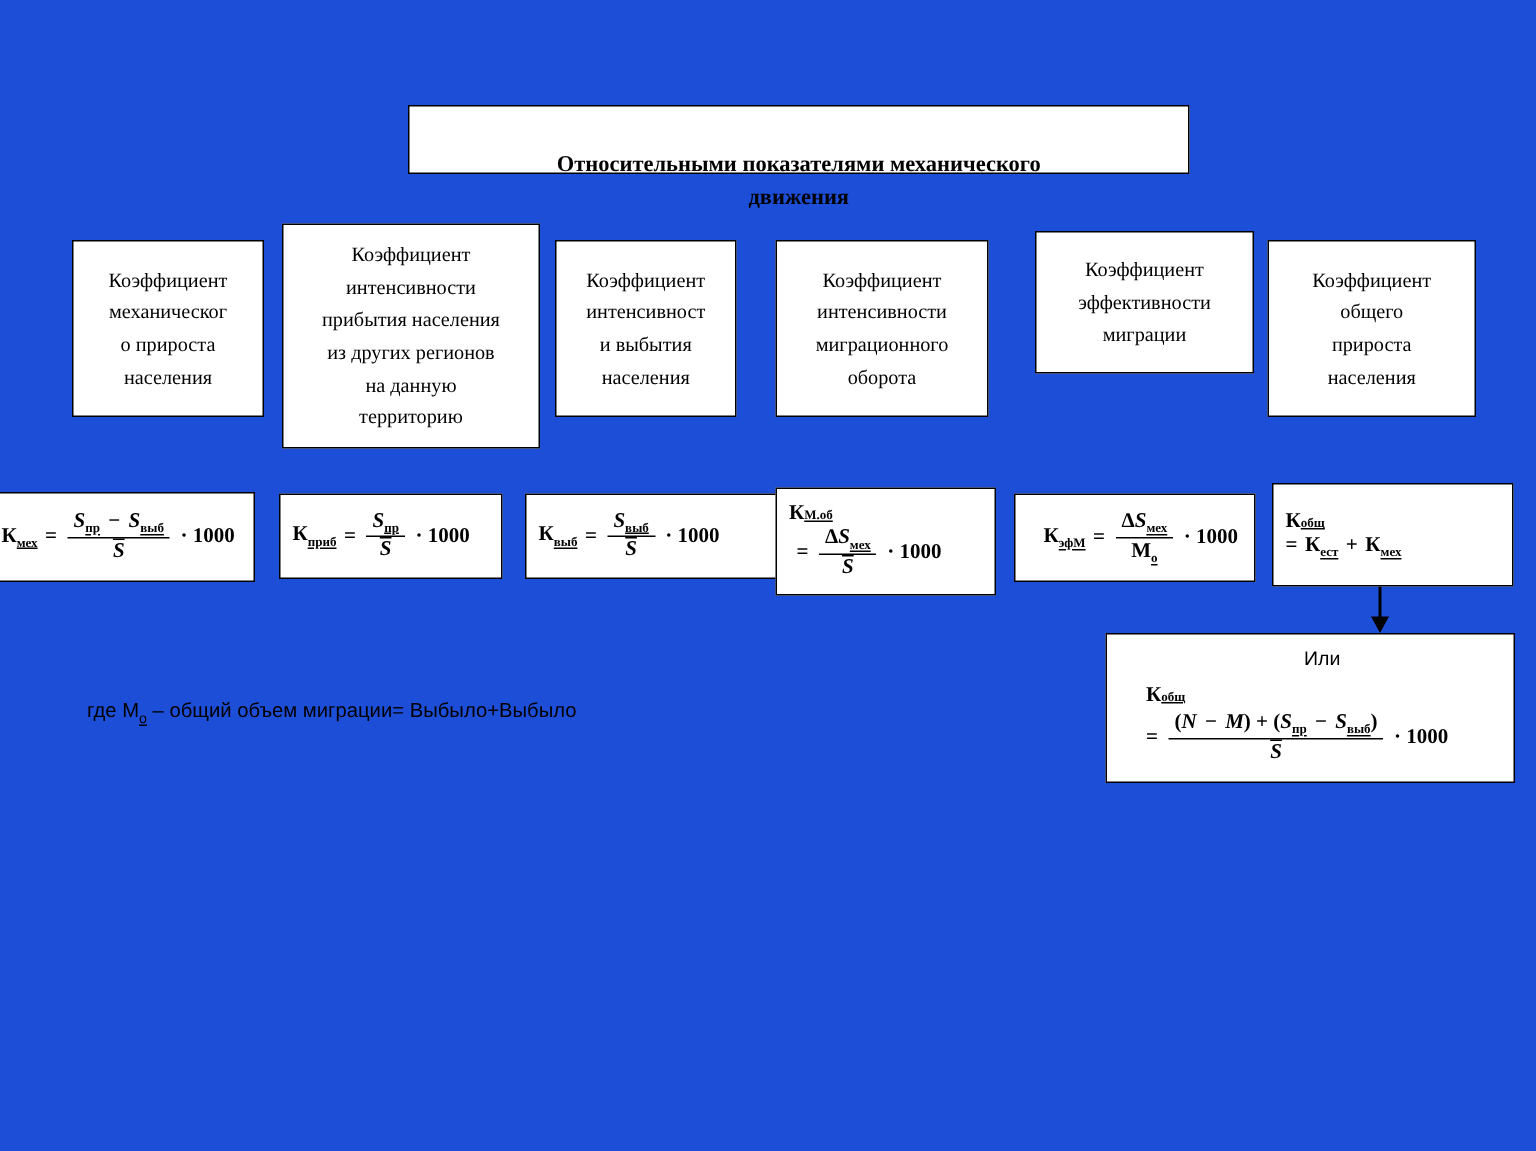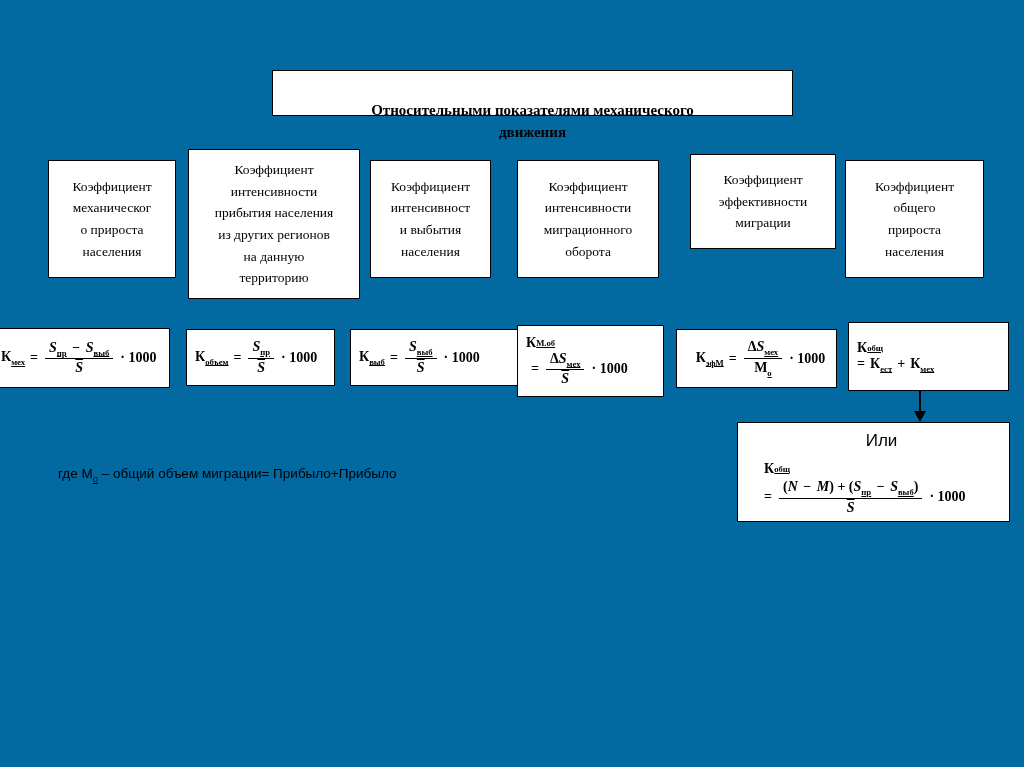--- a/index.html
+++ b/index.html
@@ -1,18 +1,18 @@
 <!DOCTYPE html>
 <html><head>
 <meta charset="utf-8">
 <style>
   * { margin:0; padding:0; box-sizing:border-box; }
   html,body { background:#fff; }
   .canvas {
-    position:relative; width:1024px; height:767px; background:#0369a1;
+    position:relative; width:1024px; height:767px; background:#1d4ed8;
     overflow:hidden; font-family:"Liberation Serif", serif; color:#000;
   }
   .titlebox {
     position:absolute; border:1px solid #000; background:#fff;
     text-align:center; font-weight:bold; font-size:15px; line-height:22px;
     white-space:pre-line; padding-top:6px;
   }
   .cbox {
     position:absolute; border:1px solid #000; background:#fff;
     display:flex; align-items:center; justify-content:center;
@@ -35,21 +35,21 @@
   .mop { margin:0 2px; }
   .mult { margin-left:5px; white-space:nowrap; }
   .obar { text-decoration:overline; }
   .arrow { position:absolute; }
   .orbox {
     position:absolute; border:1px solid #000; background:#fff;
     font-size:14px; font-weight:bold; padding:8px 10px 0 26px;
   }
   .or-label {
     font-family:"Liberation Sans", sans-serif; font-weight:normal;
-    font-size:17px; text-align:center; margin-bottom:10px;
+    font-size:13px; text-align:center; margin-bottom:10px;
   }
   .orbox .fline { margin-bottom:2px; }
   .note {
     position:absolute; font-family:"Liberation Sans", sans-serif;
     font-size:13.5px; font-weight:normal;
   }
   .note sub { font-size:70%; }
 </style>
 </head>
 <body>
@@ -103,21 +103,21 @@
     <span><span>К</span><sub>мех</sub></span>
     <span class="op">=</span>
     <span class="frac">
       <span class="num"><i>S</i><sub>пр</sub> <span class="mop">−</span> <i>S</i><sub>выб</sub></span>
       <span class="den"><i class="obar">S</i></span>
     </span>
     <span class="mult">· 1000</span>
   </div>
 
   <div class="fbox" style="left:186px; top:329px; width:149px; height:57px;">
-    <span><span>К</span><sub>объем</sub></span>
+    <span><span>К</span><sub>приб</sub></span>
     <span class="op">=</span>
     <span class="frac">
       <span class="num"><i>S</i><sub>пр</sub></span>
       <span class="den"><i class="obar">S</i></span>
     </span>
     <span class="mult">· 1000</span>
   </div>
 
   <div class="fbox" style="left:350px; top:329px; width:180px; height:57px;">
     <span><span>К</span><sub>выб</sub></span>
@@ -182,16 +182,16 @@
       <span class="op" style="margin-left:0;">=</span>
       <span class="frac">
         <span class="num"><span>(</span><i>N</i> <span class="mop">−</span> <i>M</i><span>) + (</span><i>S</i><sub>пр</sub> <span class="mop">−</span> <i>S</i><sub>выб</sub><span>)</span></span>
         <span class="den"><i class="obar">S</i></span>
       </span>
       <span class="mult">· 1000</span>
     </div>
   </div>
 
   <div class="note" style="left:58px; top:466px;">
-    <span>где М</span><sub>о</sub><span> – общий объем миграции= Прибыло+Прибыло</span>
+    <span>где М</span><sub>о</sub><span> – общий объем миграции= Выбыло+Выбыло</span>
   </div>
 
 </div>
 
 </body></html>

